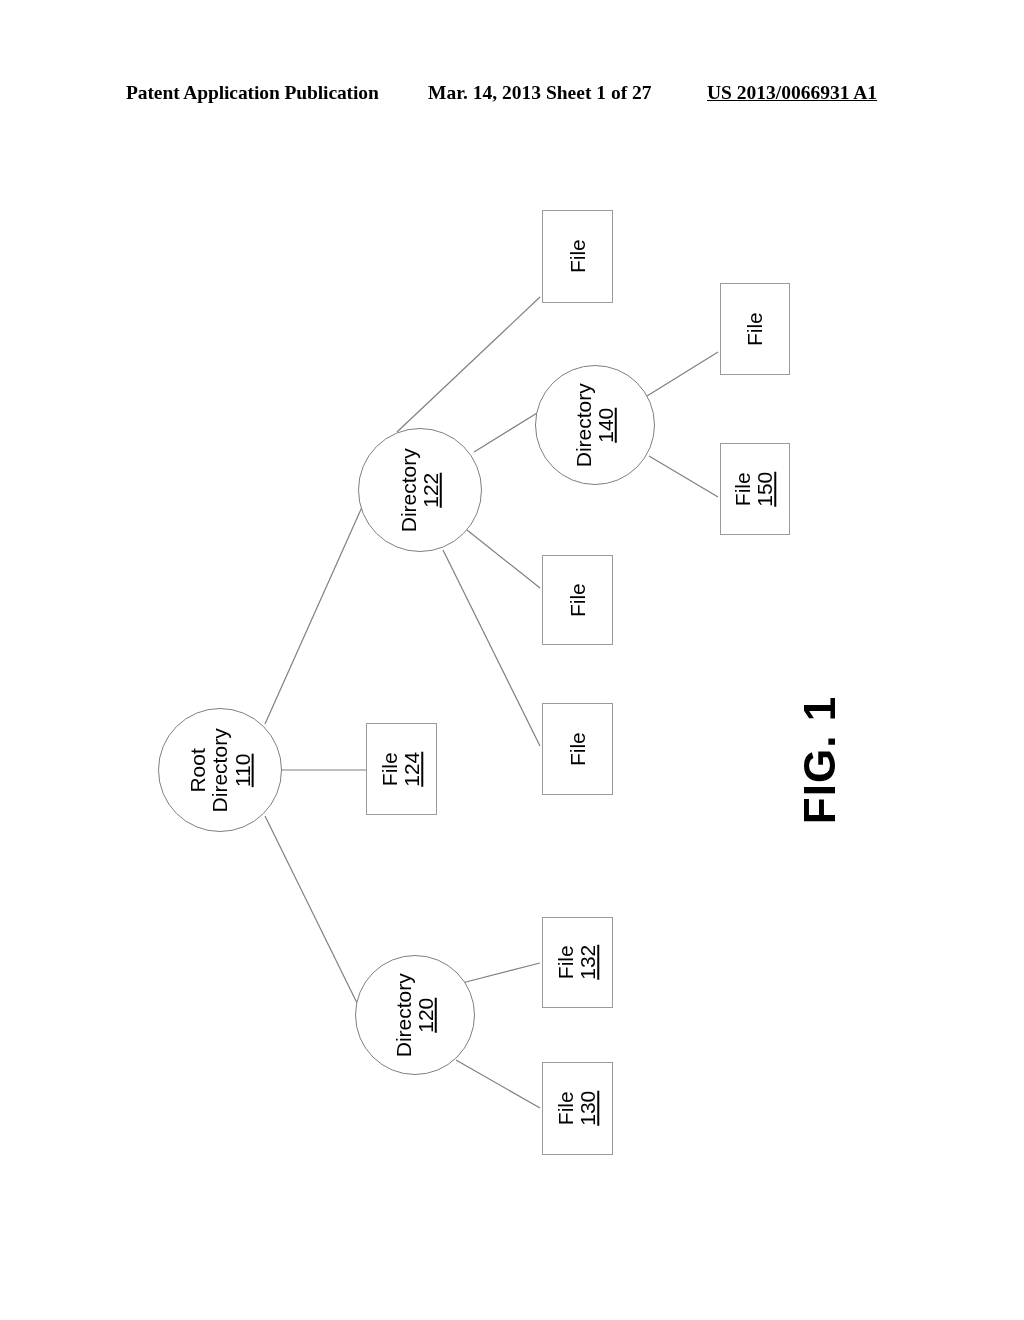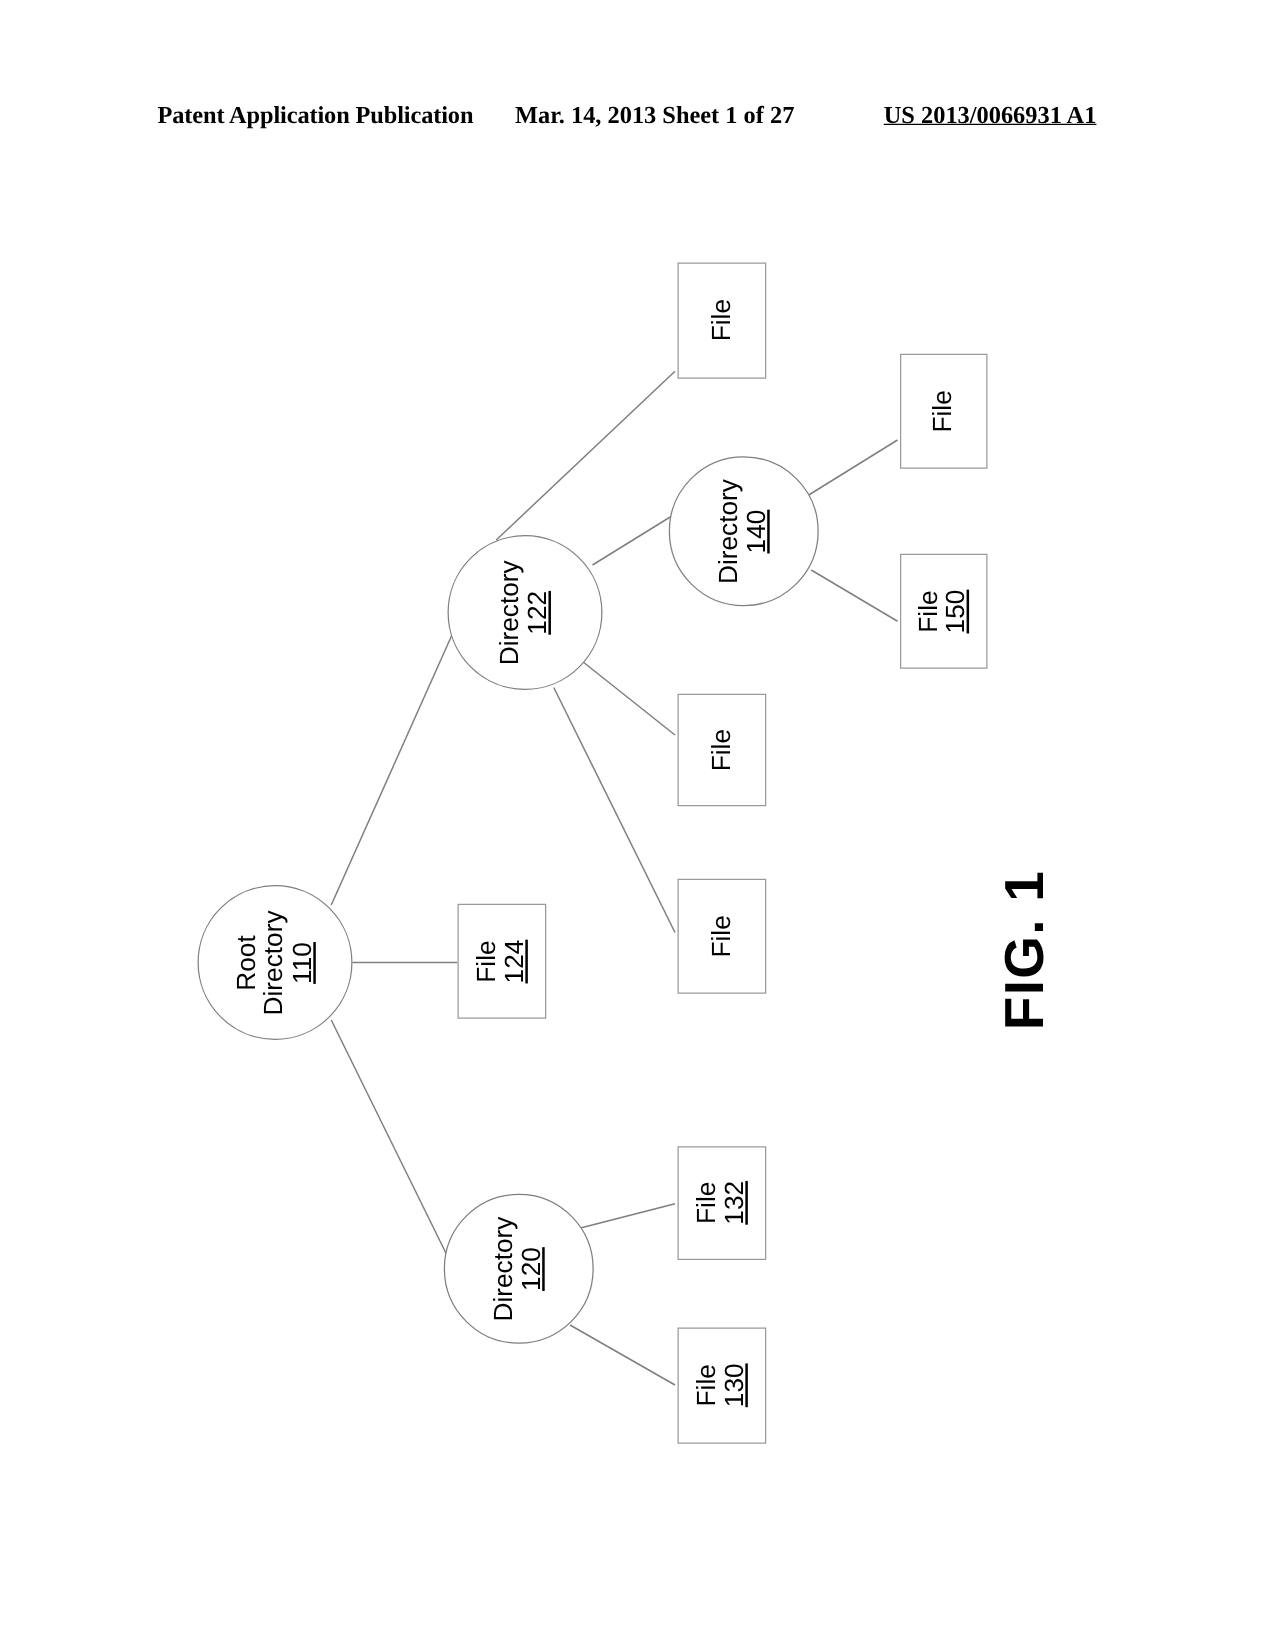--- a/index.html
+++ b/index.html
@@ -30,21 +30,21 @@
   }
   #patent-header .hdr-left {
     position: absolute;
     left: 126px;
     top: 0;
     letter-spacing: -0.1px;
     text-align: right;
   }
   #patent-header .hdr-mid {
     position: absolute;
-    left: 412px;
+    left: 428px;
     top: 0;
     font-family: Liberation Serif, serif;
   }
   #patent-header .hdr-right {
     position: absolute;
     left: 707px;
     top: 0;
     text-decoration: underline;
   }
 

